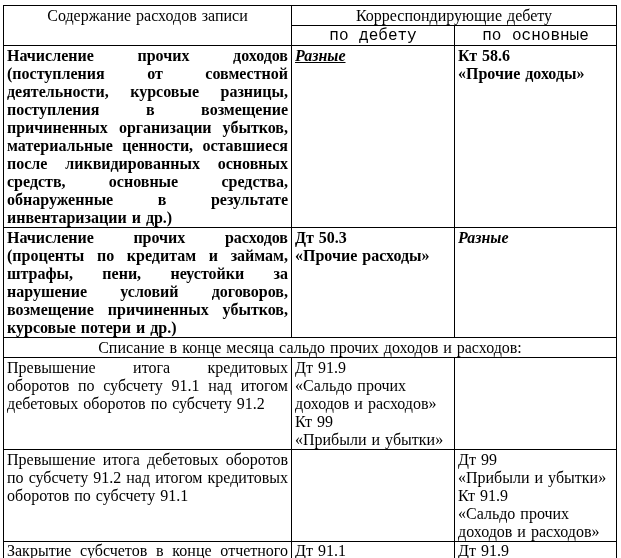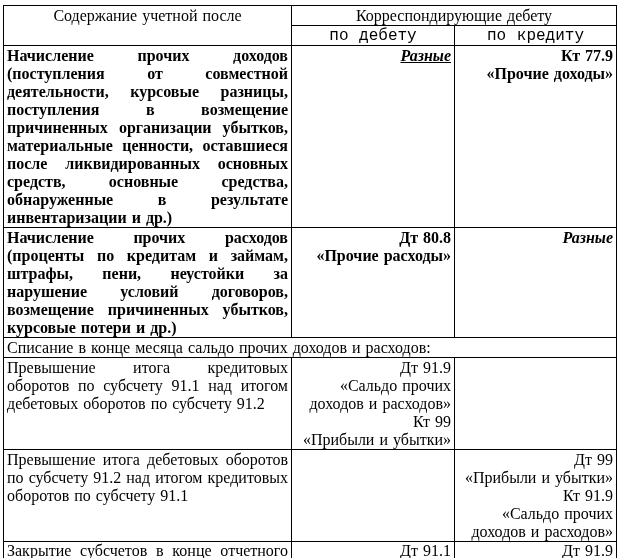--- a/index.html
+++ b/index.html
@@ -52,59 +52,59 @@
   tr.r4 td { line-height: 16px; }
 
   .hcell {
     text-align: center;
     vertical-align: top;
   }
   .jc {
     text-align: justify;
   }
   .cc {
-    text-align: right;
+    text-align: left;
     white-space: pre-line;
   }
   .scell {
-    text-align: left;
+    text-align: center;
   }
   .it { font-style: italic; }
   .ul { text-decoration: underline; }
 </style>
 </head>
 <body>
 
 <div class="table-wrap">
   <table class="acc-table">
     <colgroup>
       <col class="c1">
       <col class="c2">
       <col class="c3">
     </colgroup>
     <tbody>
       <tr class="hr1">
-        <td rowspan="2" class="hcell">Содержание учетной после</td>
+        <td rowspan="2" class="hcell">Содержание расходов записи</td>
         <td colspan="2" class="hcell">Корреспондирующие дебету</td>
       </tr>
       <tr class="hr2">
         <td class="hcell">по дебету</td>
-        <td class="hcell">по кредиту</td>
+        <td class="hcell">по основные</td>
       </tr>
 
       <tr class="r0">
         <td class="jc">Начисление прочих доходов (поступления от совместной деятельности, курсовые разницы, поступления в возмещение причиненных организации убытков, материальные ценности, оставшиеся после ликвидированных основных средств, основные средства, обнаруженные в результате инвентаризации и др.)</td>
         <td class="cc it ul">Разные</td>
-        <td class="cc">Кт 77.9
+        <td class="cc">Кт 58.6
 «Прочие доходы»</td>
       </tr>
 
       <tr class="r1">
         <td class="jc">Начисление прочих расходов (проценты по кредитам и займам, штрафы, пени, неустойки за нарушение условий договоров, возмещение причиненных убытков, курсовые потери и др.)</td>
-        <td class="cc">Дт 80.8
+        <td class="cc">Дт 50.3
 «Прочие расходы»</td>
         <td class="cc it">Разные</td>
       </tr>
 
       <tr class="sr">
         <td colspan="3" class="scell">Списание в конце месяца сальдо прочих доходов и расходов:</td>
       </tr>
 
       <tr class="r2">
         <td class="jc">Превышение итога кредитовых оборотов по субсчету 91.1 над итогом дебетовых оборотов по субсчету 91.2</td>

